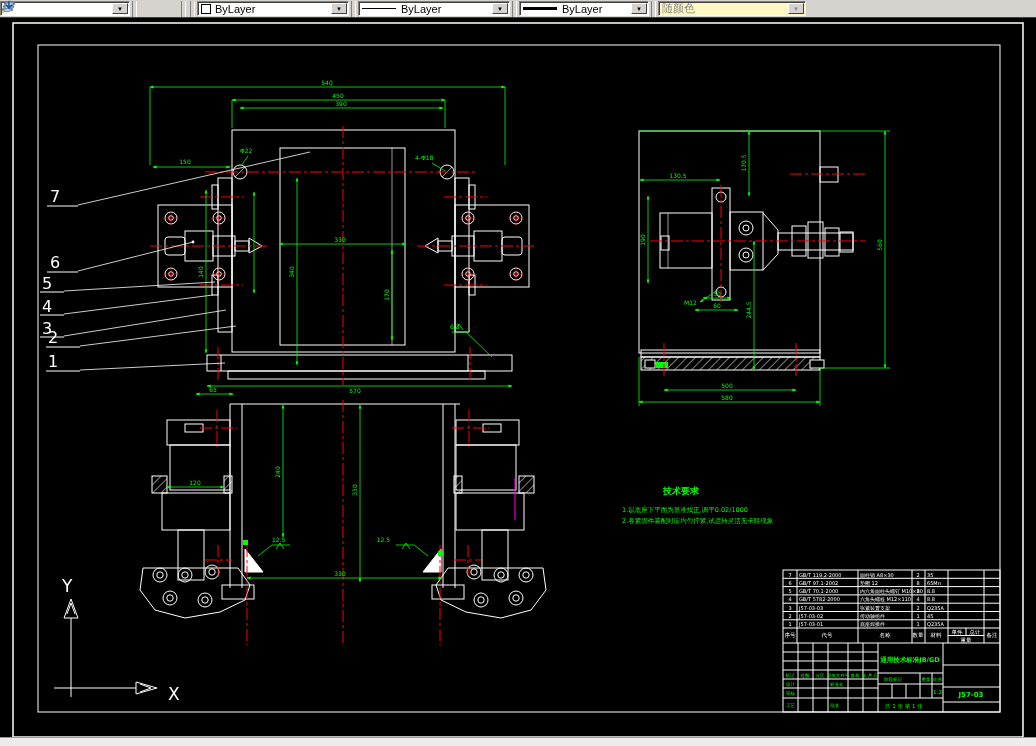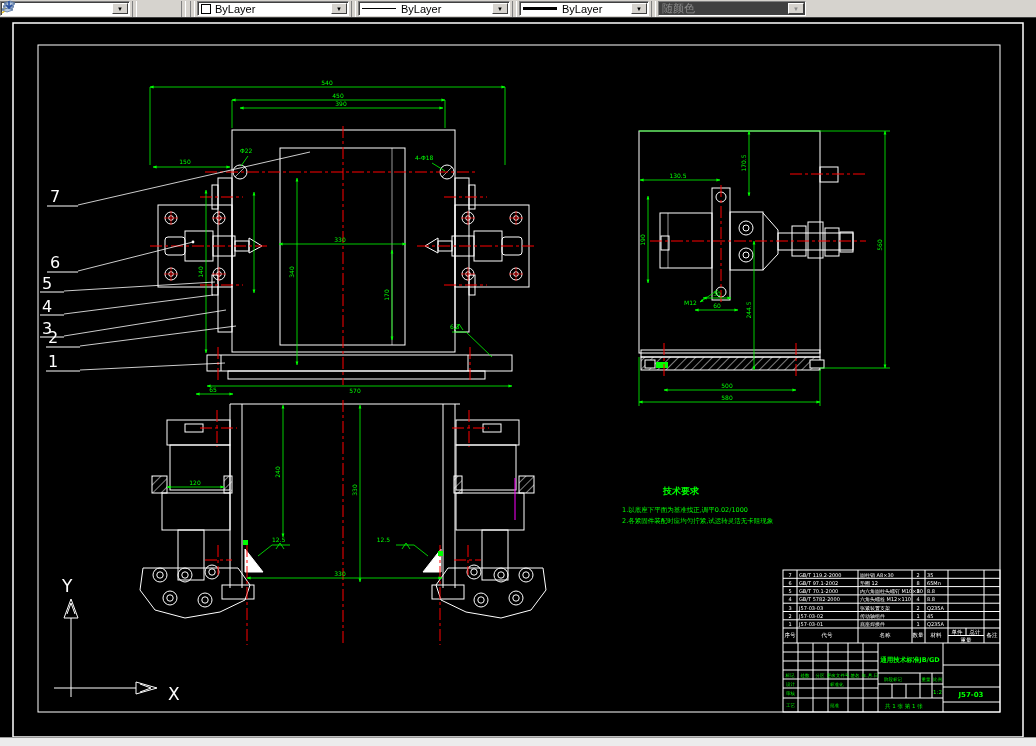--- a/index.html
+++ b/index.html
@@ -18,21 +18,21 @@
     border:1px solid #808080;border-right-color:#fff;border-bottom-color:#fff;
     box-shadow:inset 1px 1px 0 #404040;box-sizing:border-box;
     font-size:11px;color:#000;padding-left:3px;position:relative;
   }
   .combo .arrowbtn{
     position:absolute;right:1px;top:1px;bottom:1px;width:14px;
     background:#d6d3ce;border:1px solid #fff;border-right-color:#404040;
     border-bottom-color:#404040;display:flex;align-items:center;justify-content:center;
     font-size:6px;color:#000;
   }
-  .combo.disabled{background:#404040;color:#8a8a8a;}
+  .combo.disabled{background:#fef9c3;color:#8a8a8a;}
   .combo.disabled .arrowbtn{color:#8a8a8a;}
   .sep{width:3px;height:16px;border-left:1px solid #808080;border-right:1px solid #fff;margin:0 2px;}
   .toolbtn{width:20px;height:16px;display:flex;align-items:center;justify-content:center;}
   .swatch{width:8px;height:8px;background:#fff;border:1px solid #000;margin-right:4px;}
   .lineglyph{height:1px;background:#000;width:34px;margin-right:5px;}
   .lineglyph.thick{height:3px;}
   
   .statusbar{
     position:absolute;left:0;bottom:0;width:1036px;height:8px;
     background:#ececec;border-top:1px solid #9a9a9a;

